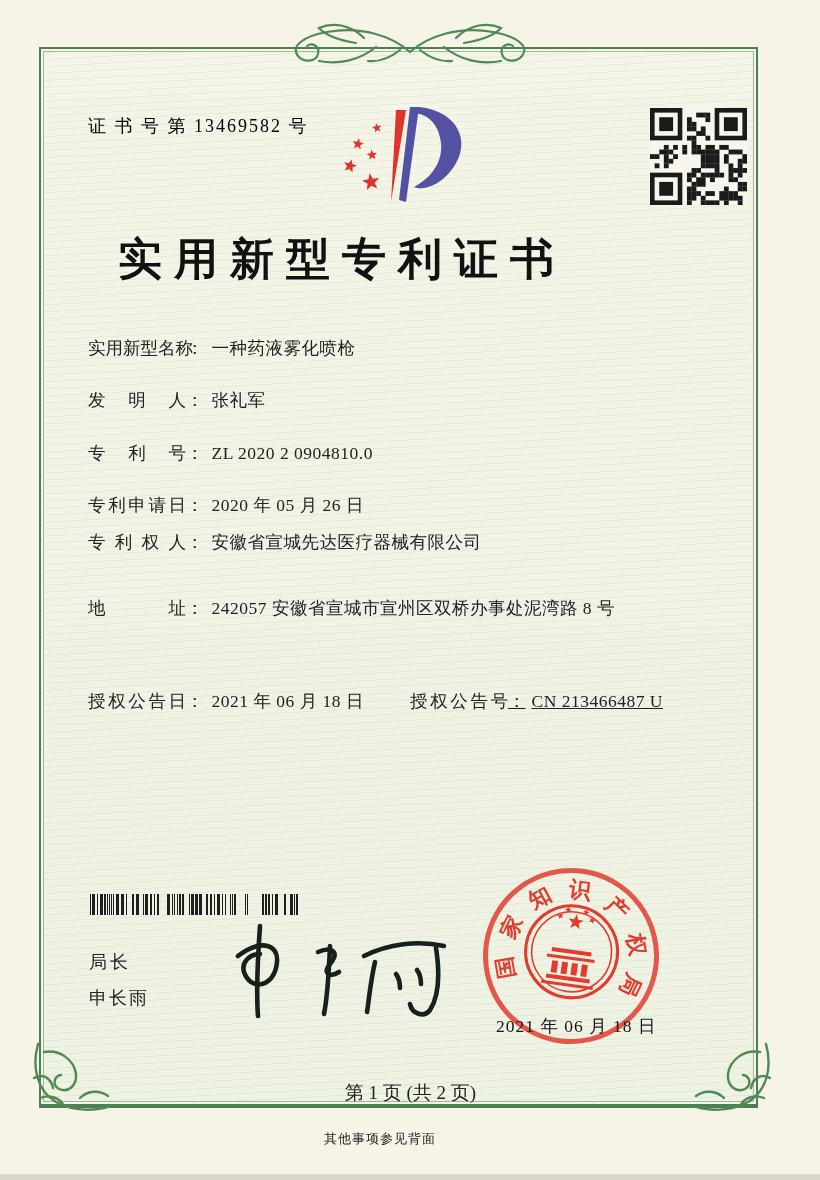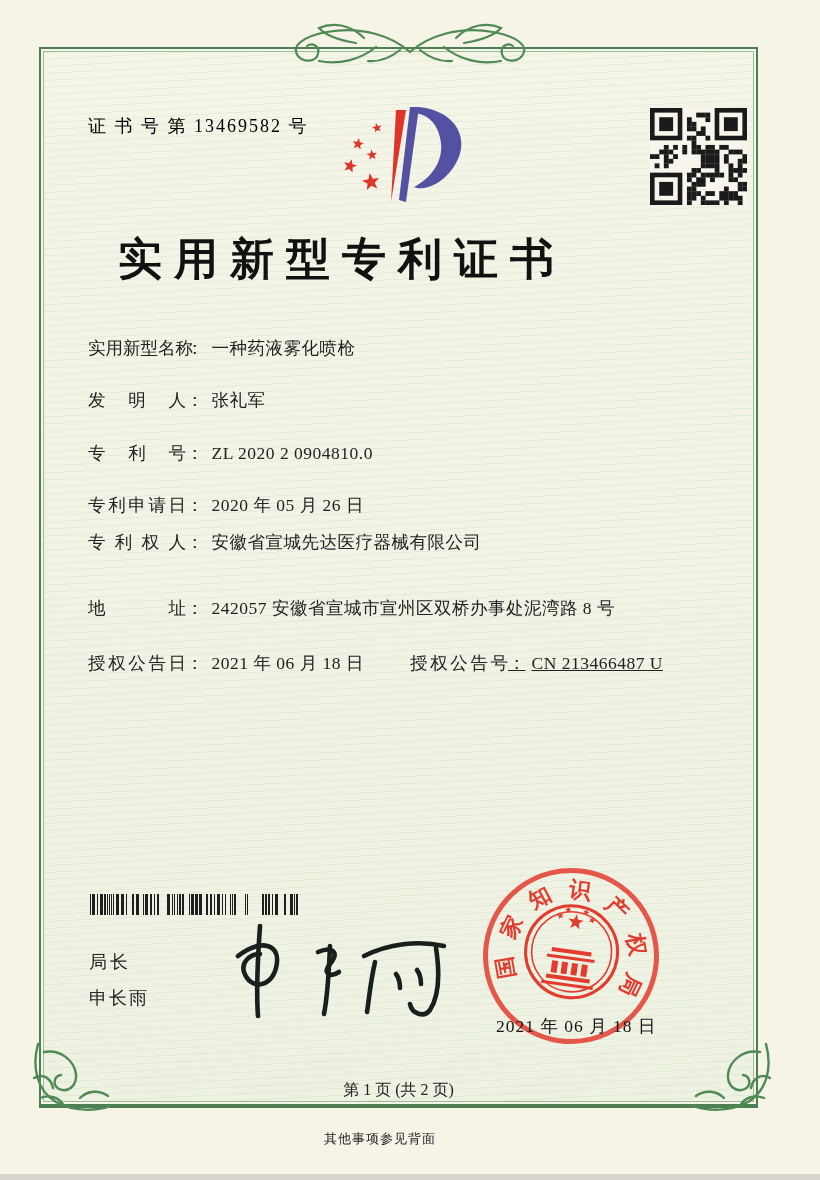--- a/index.html
+++ b/index.html
@@ -47,21 +47,21 @@
     border:5px solid rgba(226,60,46,0.85);border-radius:50%;
     box-sizing:border-box;transform:rotate(8deg);
   }
   .seal-char{
     position:absolute;left:50%;top:50%;
     font-size:22px;font-weight:700;color:#e23c2e;
     font-family:"Liberation Serif","DejaVu Serif",serif;
   }
   .seal-emblem{position:absolute;left:50%;top:50%;transform:translate(-50%,-52%);}
   .seal-date{position:absolute;left:496px;top:1014px;font-size:17.5px;letter-spacing:1px;color:#161616;}
-  .footer-page{position:absolute;left:39px;top:1080px;width:719px;text-align:center;font-size:16px;color:#222;}
+  .footer-page{position:absolute;left:39px;top:1080px;width:719px;text-align:center;font-size:19px;color:#222;padding-left:12px;}
   .back-note{position:absolute;left:0;top:1130px;width:760px;text-align:center;font-size:13px;color:#1d1d1d;letter-spacing:1px;}
   .ornament-top{position:absolute;left:260px;top:16px;}
   .corner-left{position:absolute;left:28px;top:1040px;}
   .corner-right{position:absolute;left:690px;top:1040px;transform:scaleX(-1);}
   .scan-edge{position:absolute;left:0;bottom:0;width:820px;height:6px;background:#d9d6cd;}
 </style>
 </head>
 <body>
 
 <div class="frame">
@@ -268,21 +268,21 @@
 </div>
 <div class="field-row" style="top:493px">
   <span class="field-label">专利申请日</span><span>：</span><span class="field-value">2020 年 05 月 26 日</span>
 </div>
 <div class="field-row" style="top:530px">
   <span class="field-label">专利权人</span><span>：</span><span class="field-value">安徽省宣城先达医疗器械有限公司</span>
 </div>
 <div class="field-row" style="top:596px">
   <span class="field-label">地址</span><span>：</span><span class="field-value">242057 安徽省宣城市宣州区双桥办事处泥湾路 8 号</span>
 </div>
-<div class="field-row" style="top:651px">
+<div class="field-row" style="top:689px">
   <span class="field-label">授权公告日</span><span>：</span><span class="field-value">2021 年 06 月 18 日</span>
   <span class="grant-col2">
     <span class="field-label">授权公告号</span><span>：</span><span class="field-value">CN 213466487 U</span>
   </span>
 </div>
 
 <div class="body-text">
 </div>
 
 <svg class="barcode" width="210" height="21" viewBox="0 0 210 21">

